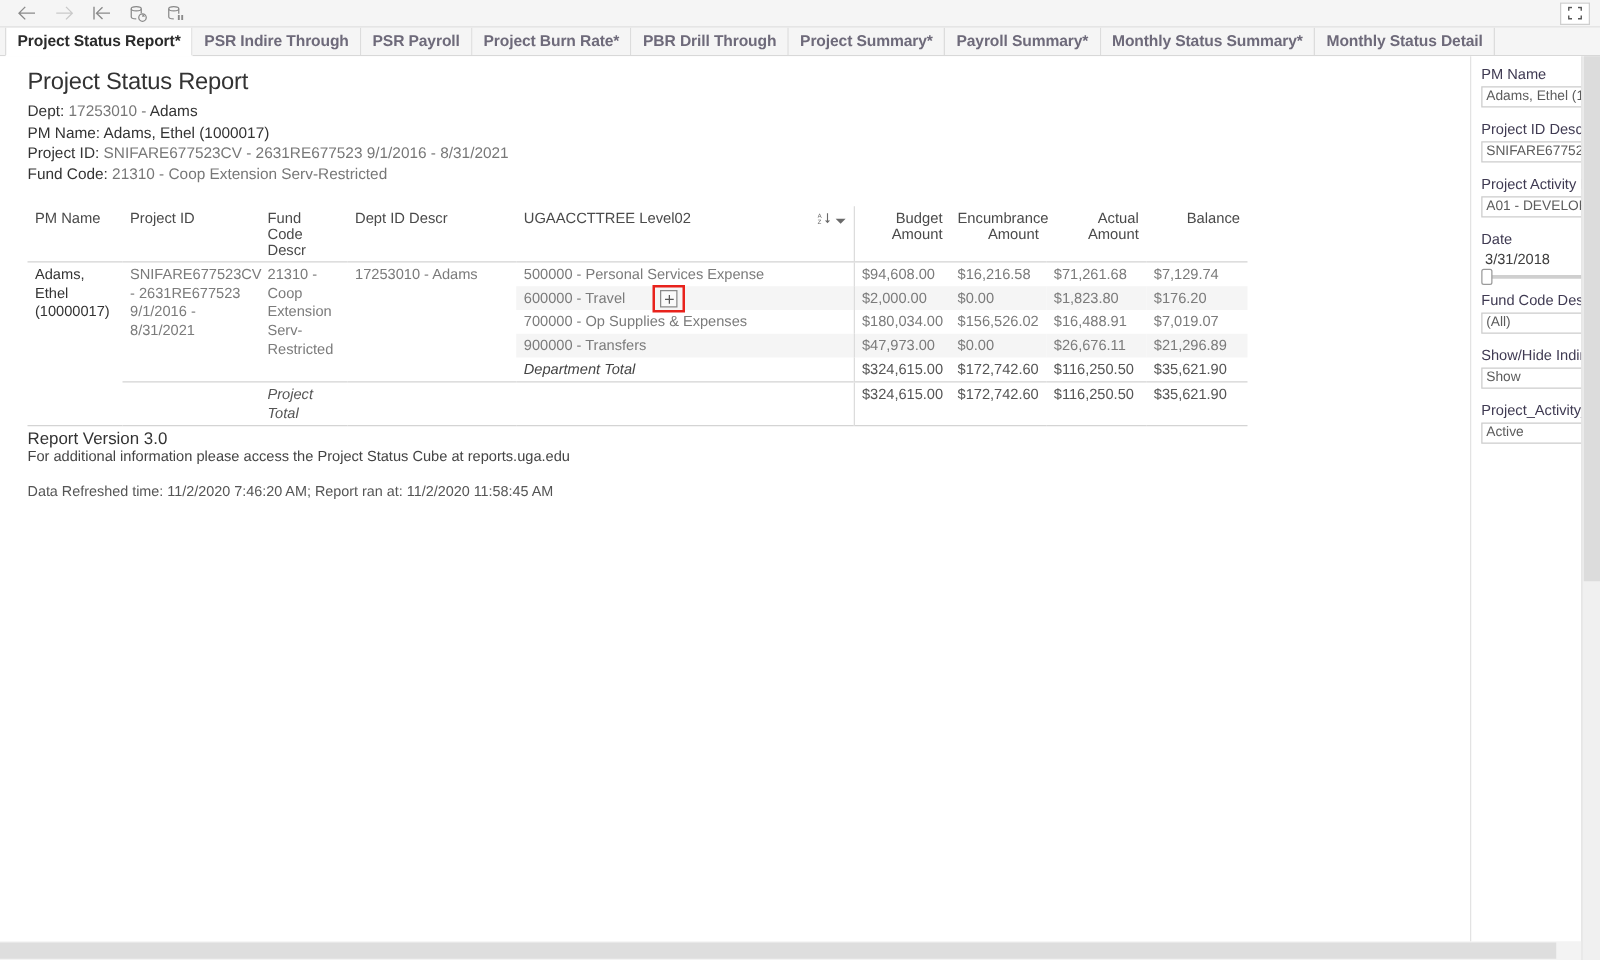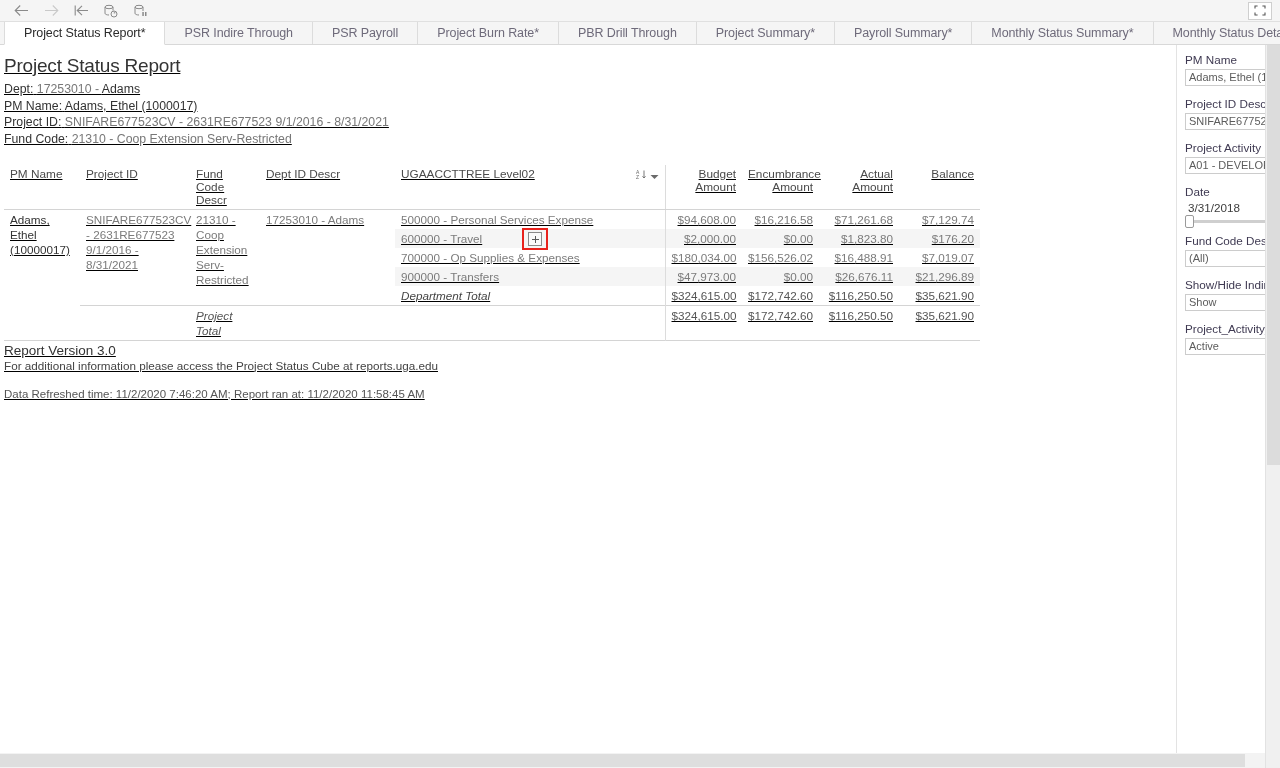--- a/index.html
+++ b/index.html
@@ -43,51 +43,51 @@
   .tabstrip {
     height: 23px;
     background: #f5f5f5;
     border-bottom: 1px solid #d8d8d8;
     display: flex;
     align-items: stretch;
     padding-left: 4px;
     font-size: 12.5px;
   }
   .tab {
-    padding: 0 19px;
+    padding: 0 9px;
     display: flex; align-items: center;
     color: #6e6a7a;
     border-right: 1px solid #dcdcdc;
     background: #f5f5f5;
     white-space: nowrap;
     cursor: pointer;
     letter-spacing: -0.1px;
+    font-weight: bold;
   }
   .tab:first-child { border-left: 1px solid #dcdcdc; }
   .tab.active {
     background: #ffffff;
     color: #2b2b2b;
     border-bottom: 1px solid #ffffff;
     margin-bottom: -1px;
   }
 
   
   .workspace {
     position: relative;
     width: 1280px;
     height: 723px;
     background: #fff;
     display: flex;
   }
   .report-pane {
     flex: 1;
     position: relative;
-    padding: 10px 0 0 4px;
+    padding: 10px 0 0 22px;
     overflow: hidden;
-    text-decoration: underline;
   }
   .filter-pane {
     width: 104px;
     border-left: 1px solid #e3e3e3;
     padding: 8px 0 0 8px;
     background: #fff;
     position: relative;
     overflow: hidden;
   }
 
@@ -129,21 +129,21 @@
     line-height: 13px;
     font-size: 11.8px;
   }
   .vtable th.num { text-align: right; }
   .vtable td {
     padding: 2px 6px;
     vertical-align: top;
     line-height: 15px;
     height: 18px;
   }
-  .vtable td.num { text-align: right; white-space: nowrap; }
+  .vtable td.num { text-align: left; white-space: nowrap; }
   .row-alt { background: #f5f5f5; }
   .cell-dark { color: #333; }
   .total-row td { font-style: italic; color: #444; }
   .total-row td.num { font-style: normal; color: #555; }
   .grand-row td { color: #555; }
 
   .col-divider { border-left: 1px solid #dcdcdc; }
   .sep-top { border-top: 1px solid #d4d4d4; }
 
   .hdr-flex { display: flex; align-items: flex-start; justify-content: space-between; }

